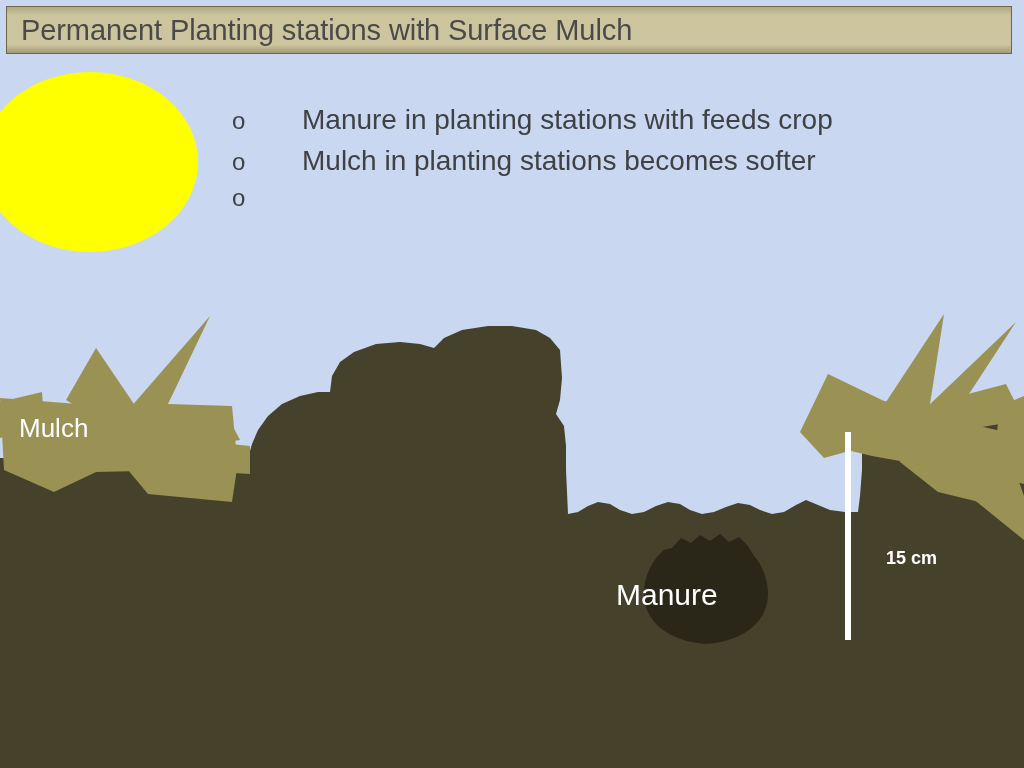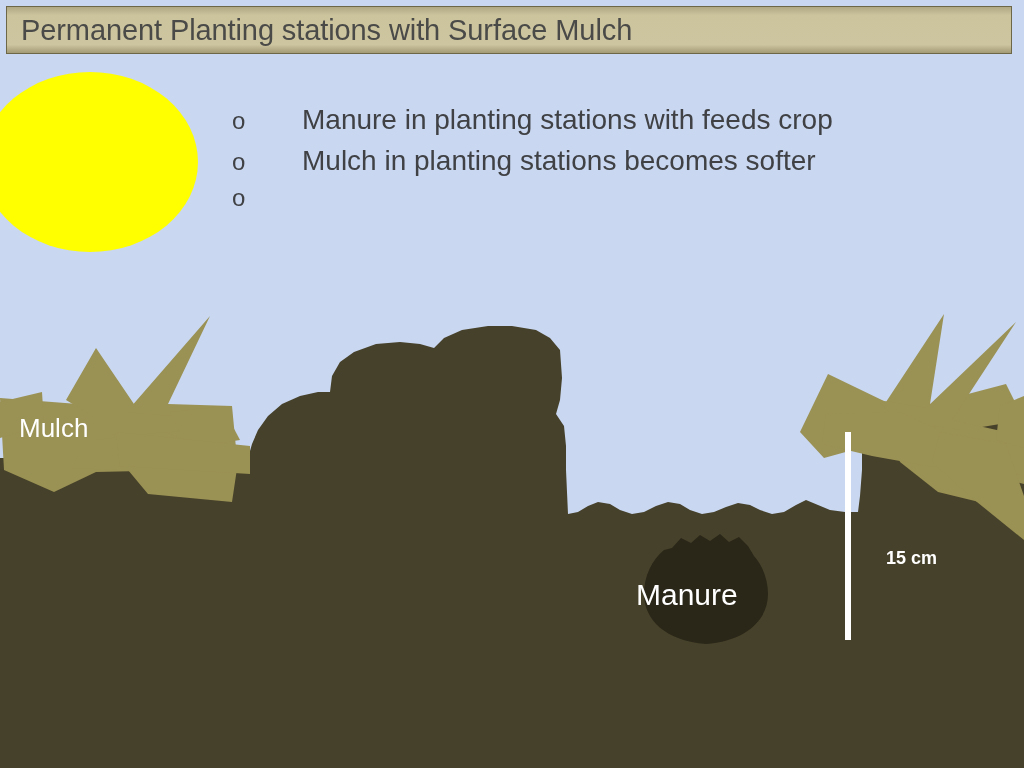--- a/index.html
+++ b/index.html
@@ -110,21 +110,20 @@
   #label-mulch {
     left: 10px;
     top: 413px;
     font-size: 26px;
     margin-left: 9px;
   }
   #label-manure {
     left: 616px;
     top: 578px;
     font-size: 30px;
-    margin-left: 20px;
   }
   #label-depth {
     left: 886px;
     top: 532px;
     font-size: 18px;
     font-weight: bold;
     margin-top: 16px;
   }
 </style>
 </head>

